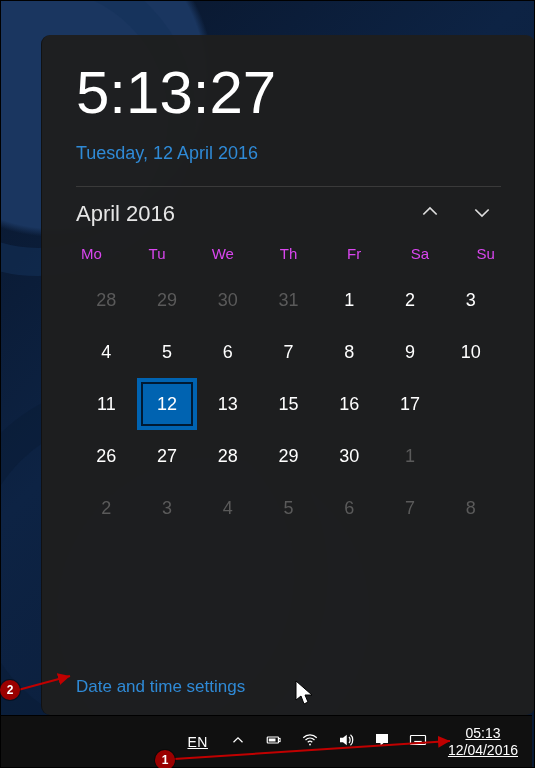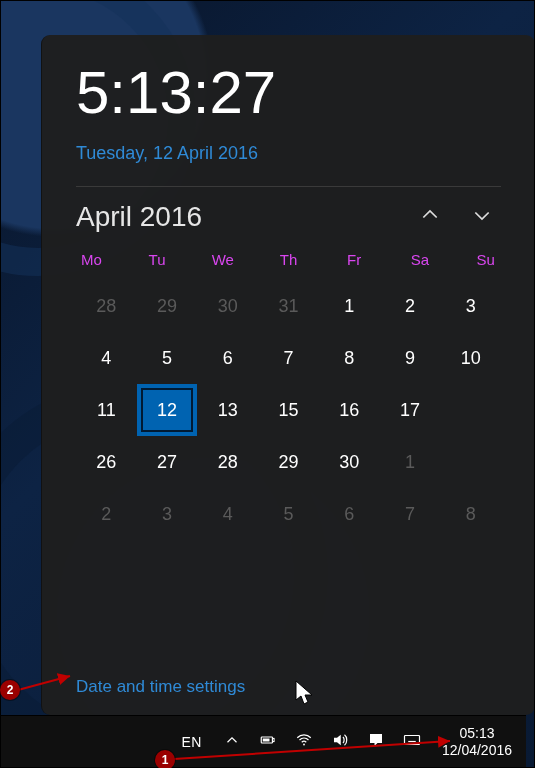--- a/index.html
+++ b/index.html
@@ -34,21 +34,21 @@
     padding: 28px 34px 18px 34px;
     display: flex; flex-direction: column;
     border-left: 1px solid rgba(0,0,0,.4);
     border-radius: 9px;
   }
   .clock-time { font-size: 60px; font-weight: 200; letter-spacing: 0px; line-height: 1; }
   .clock-date { color: #2f8ad6; font-size: 18px; margin-top: 20px; }
   .divider { border: none; border-top: 1px solid #3a3a3a; margin: 22px 0 14px 0; }
 
   .month-row { display:flex; align-items:center; justify-content:space-between; }
-  .month-label { font-size: 28px; font-weight: 300; color: #e6e6e6; }
+  .month-label { font-size: 22px; font-weight: 300; color: #e6e6e6; }
   .nav-buttons { display:flex; gap:26px; margin-right:6px; }
   .chev { width:26px; height:26px; display:flex; align-items:center; justify-content:center; cursor:pointer; color:#ddd; }
   .chev svg { width:20px; height:20px; stroke:#ddd; stroke-width:2; fill:none; }
 
   .calendar { margin-top: 14px; }
   .dow-row, .week-row {
     display:grid; grid-template-columns: repeat(7, 1fr);
     text-align:center;
   }
   .dow-row { color:#d946ef; font-size:15px; margin-bottom:8px;gap:35px; }
@@ -65,24 +65,25 @@
     outline:2px solid #001a33;
     outline-offset:-6px;
   }
 
   .settings-link {
     color:#2f8ad6; font-size:17px; margin-top:auto; padding-top:12px; cursor:pointer;
   }
 
   
   .taskbar {
-    position:absolute; left:0; right:9px; bottom:0; height:53px;
+    position:absolute; left:0; right:3px; bottom:0; height:53px;
     background:#101010; display:flex; align-items:center;
     justify-content:flex-end; padding:0 8px 0 0; gap:4px;
     border-top:1px solid #000;
+    text-decoration:underline;
   }
   .tray-item {
     height:100%; display:flex; flex-direction:column; align-items:center; justify-content:center;
     padding:0 8px; color:#fff; font-size:13px; cursor:pointer;
   }
   .tray-icon { height:100%; display:flex; align-items:center; justify-content:center; padding:0 7px; cursor:pointer;}
   .tray-icon svg { width:18px; height:18px; stroke:#fff; fill:none; stroke-width:1.6; }
   .tray-clock { text-align:right; line-height:1.25; font-size:14px; padding:0 6px 0 10px;}
   .lang { font-size:14px; letter-spacing:.5px; padding:0 10px;}
   .kbd-icon svg, .action-icon svg, .batt-icon svg, .wifi-icon svg, .vol-icon svg { stroke:#fff; }

